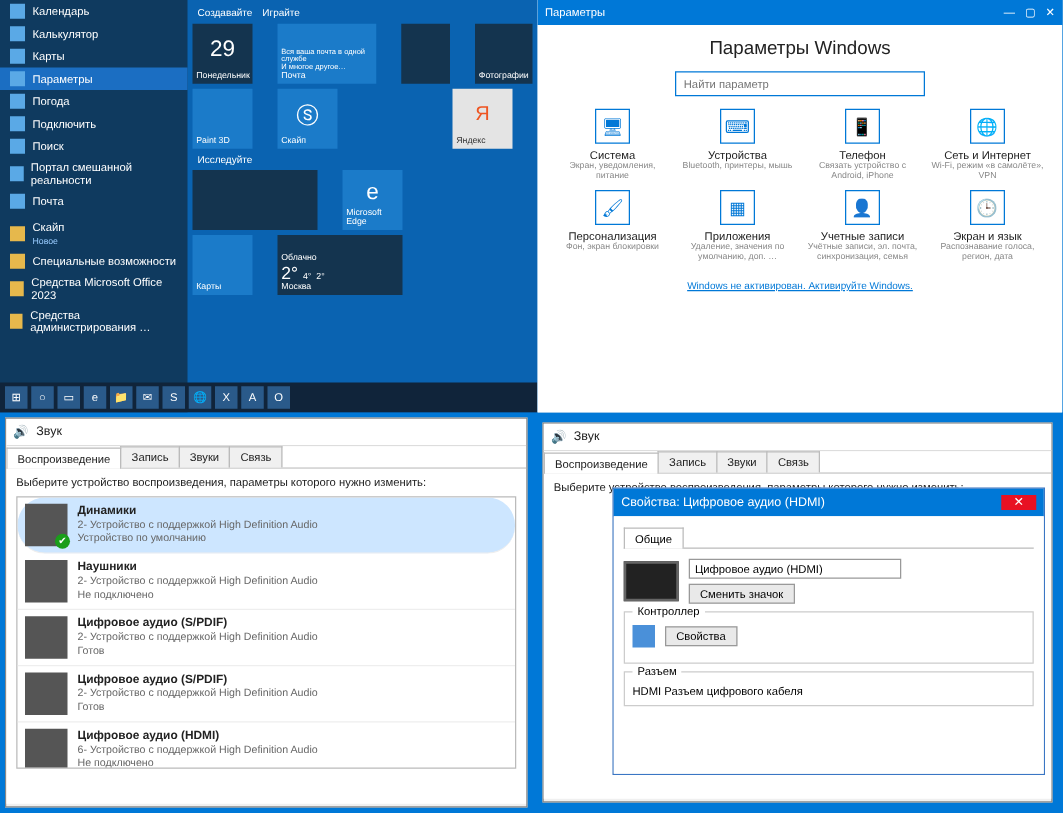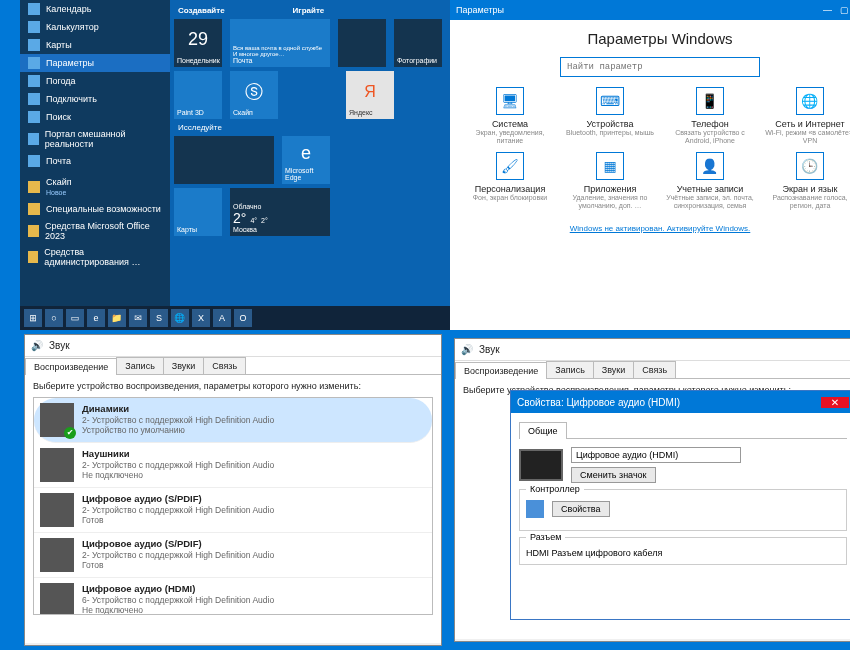--- a/index.html
+++ b/index.html
@@ -1,41 +1,41 @@
 <!DOCTYPE html>
 <html><head>
 <meta charset="utf-8">
 <style>
 * { box-sizing: border-box; margin: 0; padding: 0; font-family: "Segoe UI", Tahoma, sans-serif; }
 body { width: 850px; height: 650px; background: #0078d7; position: relative; overflow: hidden; }
-.quad { position: absolute; overflow: hidden; margin-left: 20px; }
+.quad { position: absolute; overflow: hidden; }
 
 #q1 { left: 0; top: 0; width: 430px; height: 330px; background: #0a63b1; }
 .sm-left { position:absolute; left:0; top:0; width:150px; height:100%; background:#0f3a5f; color:#fff; font-size:9px; }
 .sm-item { display:flex; align-items:center; padding:3px 8px; gap:6px; cursor:pointer; }
 .sm-item.active { background:#1b6ec2; }
 .sm-ico { width:12px; height:12px; background:#5aa9e6; display:inline-block; }
 .sm-tiles { position:absolute; left:150px; top:0; right:0; height:290px; padding:4px; color:#fff; }
 .tiles-head { font-size:8px; margin:2px 4px 4px; }
-.tile-row { display:flex; gap:8px; margin-bottom:4px; }
+.tile-row { display:flex; gap:20px; margin-bottom:4px; }
 .tile { background:#1b7bc9; font-size:7px; padding:3px; display:flex; flex-direction:column; justify-content:flex-end; }
 .tile.sm { width:48px; height:48px; }
 .tile.wd { width:100px; height:48px; }
 .tile.dk { background:#14344f; }
 .tile.wt { background:#e4e4e4; color:#333; }
 .tile-num { font-size:18px; align-self:flex-start; margin:auto; }
 .taskbar { position:absolute; left:0; bottom:0; width:100%; height:24px; background:#10243a; display:flex; align-items:center; padding:0 4px; gap:3px; }
 .tb-btn { width:18px; height:18px; background:#2a5a8a; font-size:9px; color:#fff; display:flex; align-items:center; justify-content:center; }
 
 #q2 { left:430px; top:0; width:420px; height:330px; background:#f2f2f2; }
 .set-tb { height:20px; background:#0078d7; color:#fff; font-size:9px; display:flex; align-items:center; padding:0 6px; }
 .set-tb .wc { margin-left:auto; display:flex; gap:8px; }
 .set-body { background:#fff; height:310px; text-align:center; padding-top:10px; }
 .set-title { font-size:15px; color:#222; }
-.set-search { width:200px; height:20px; border:1px solid #0078d7; margin:10px auto; display:block; font-size:9px; padding:0 6px; color:#888;font-family:Liberation Mono, monospace; }
+.set-search { width:200px; height:20px; border:1px solid #0078d7; margin:10px auto; display:block; font-size:9px; padding:0 6px; color:#888; }
 .set-grid { display:flex; flex-wrap:wrap; justify-content:center; gap:8px 4px; padding:0 10px; }
 .set-cat { width:96px; font-size:8px; }
 .set-cat .ci { width:28px; height:28px; border:1.5px solid #0078d7; margin:0 auto 4px; display:flex; align-items:center; justify-content:center; color:#0078d7; font-size:14px; }
 .set-cat .cn { color:#222; font-size:9px; }
 .set-cat .cd { color:#888; font-size:7px; line-height:1.1; }
 .set-link { color:#0078d7; font-size:8px; margin-top:14px; display:inline-block; text-decoration:underline; }
 
 .dlg { background:#f0f0f0; border:1px solid #888; font-size:10px; color:#222; }
 #q3 { left:4px; top:334px; width:418px; height:312px; }
 #q4 { left:430px; top:334px; width:416px; height:312px; background:#0078d7; }
@@ -126,21 +126,21 @@
           <span class="sm-ico" style="background:#e6b84c"></span>
           <span>Средства Microsoft Office 2023</span>
         </div>
         <div class="sm-item">
           <span class="sm-ico" style="background:#e6b84c"></span>
           <span>Средства администрирования …</span>
         </div>
       </div>
   </div>
   <div class="sm-tiles">
-    <div style="display:flex; gap:60px;font-weight:bold;">
+    <div style="display:flex; ">
       <div class="tiles-head">Создавайте</div>
       <div class="tiles-head">Играйте</div>
     </div>
     <div class="tile-row">
       <div class="tile sm dk">
         <div class="tile-num">29</div>
         <span>Понедельник</span>
       </div>
       <div class="tile wd">
         <span style="font-size:6px">Вся ваша почта в одной службе</span>

